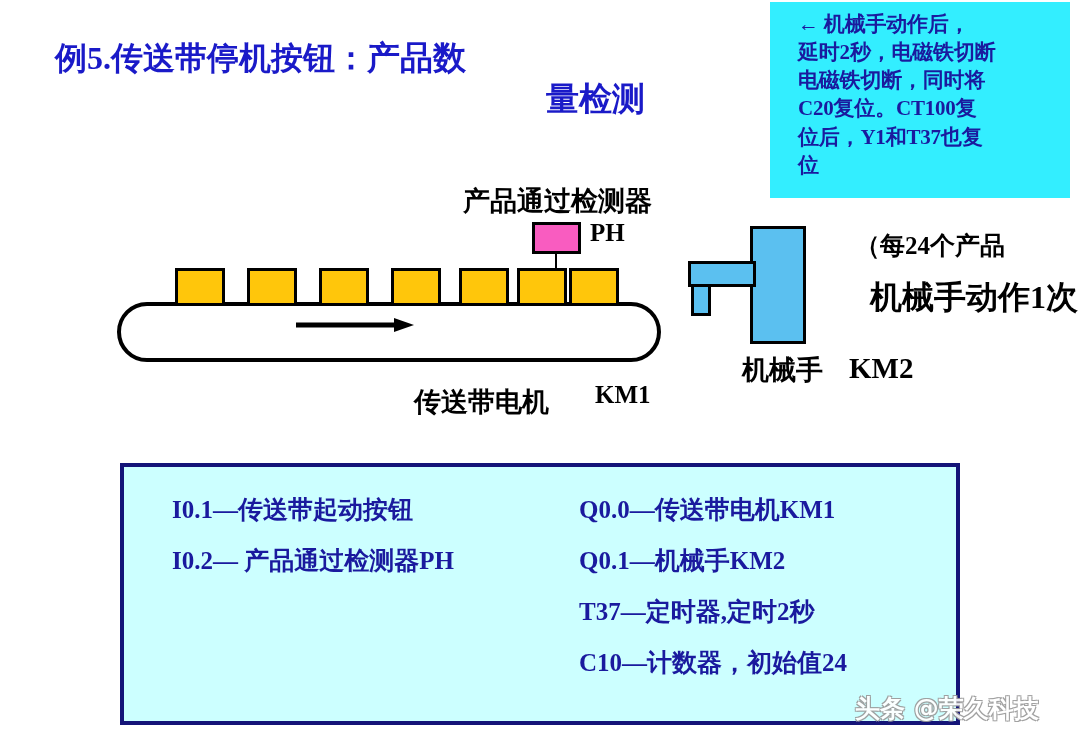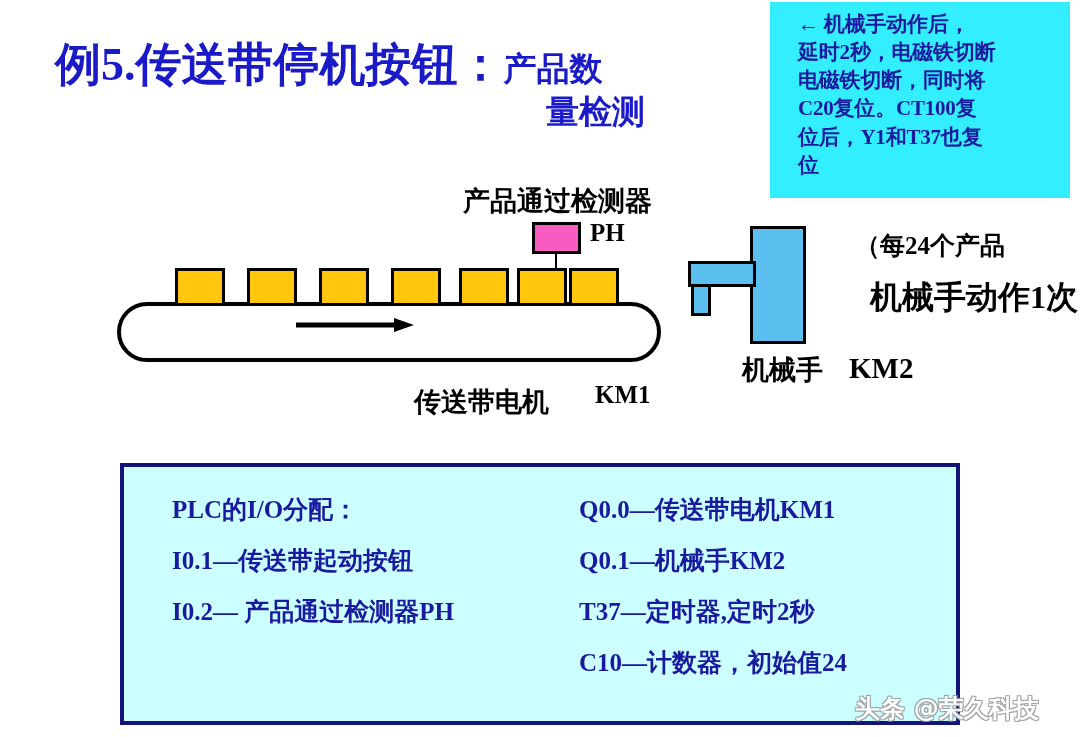--- a/index.html
+++ b/index.html
@@ -25,21 +25,21 @@
     top: 42px;
     width: 640px;
   }
   .title-line1 {
     color: #1a1ac8;
     font-weight: bold;
     line-height: 1.0;
     white-space: nowrap;
   }
   .title-big {
-    font-size: 46px;
+    font-size: 32px;
     font-family: "Liberation Serif", "DejaVu Serif", serif;
   }
   .title-small {
     font-size: 33px;
     font-family: "Liberation Serif", "DejaVu Serif", serif;
     margin-top: 24px;
   }
   .title-line2 {
     color: #1a1ac8;
     font-weight: bold;
@@ -266,21 +266,20 @@
     <div class="lbl" id="arm-label">机械手</div>
     <div class="lbl" id="km2-label">KM2</div>
 
     <div class="lbl" id="ratio-line1">（每24个产品</div>
     <div class="lbl" id="ratio-line2">机械手动作1次）</div>
   </div>
 
   <div id="io-box">
     <div id="io-inner">
       <div class="io-col" id="io-col-left">
-        <div class="io-line">PLC的I/O分配：</div>
         <div class="io-line">I0.1—传送带起动按钮</div>
         <div class="io-line">I0.2— 产品通过检测器PH</div>
       </div>
       <div class="io-col" id="io-col-right">
         <div class="io-line">Q0.0—传送带电机KM1</div>
         <div class="io-line">Q0.1—机械手KM2</div>
         <div class="io-line">T37—定时器,定时2秒</div>
         <div class="io-line">C10—计数器，初始值24</div>
       </div>
     </div>

